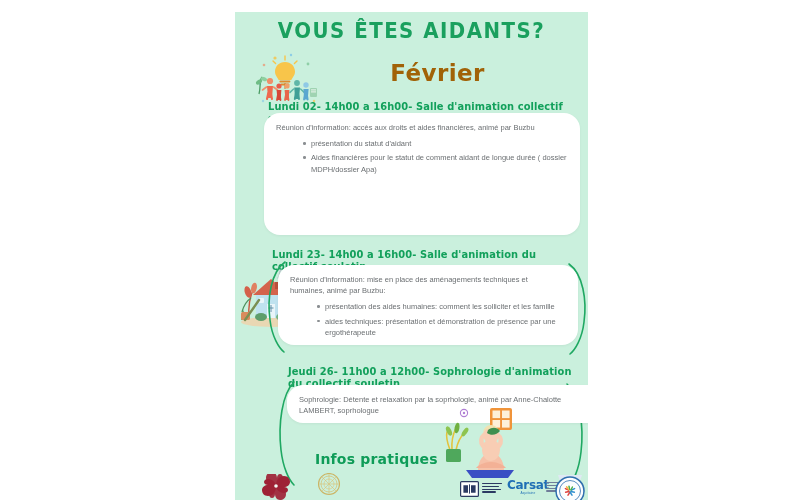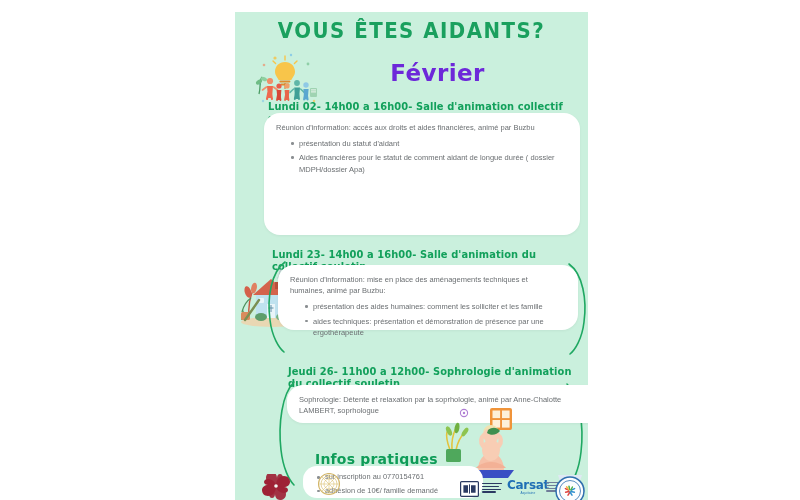--- a/index.html
+++ b/index.html
@@ -17,21 +17,21 @@
 
   
   .title{
     position:absolute;left:0;top:6px;width:353px;text-align:center;
     font-size:21.5px;font-weight:bold;letter-spacing:1.6px;
     color:#1aa05e;font-family:"DejaVu Sans",sans-serif;
     transform:scaleX(.92);transform-origin:center;
   }
   .month{
     position:absolute;left:0;top:48px;width:353px;text-align:center;
-    font-size:23px;font-weight:bold;color:#6d28d9;
+    font-size:23px;font-weight:bold;color:#a16207;
     font-family:"DejaVu Sans",sans-serif;letter-spacing:.4px;
     padding-left:52px;box-sizing:border-box;
   }
 
   
   .ill{position:absolute;}
   .ill svg{display:block;}
 
   
   .sec-head{
@@ -46,21 +46,21 @@
     position:absolute;background:#ffffff;border-radius:16px;
     box-shadow:0 1px 3px rgba(0,0,0,.05);
   }
   .card-body{
     padding:9px 11px 8px 12px;color:#6b6f72;
     font-size:7.5px;line-height:11.2px;
     font-family:"Liberation Sans",sans-serif;
   }
   .card-body p{margin:0 8px 5px 0;}
   .card-body ul{margin:0;padding:0 0 0 12px;list-style:none;}
-  .card-body li{margin:0 0 3px 4px;position:relative;padding-left:7px;}
+  .card-body li{margin:0 0 3px 16px;position:relative;padding-left:7px;}
   .card-body li:before{
     content:"";position:absolute;left:-1px;top:4px;width:2.6px;height:2.6px;
     border-radius:50%;background:#8b8f92;
   }
 
   
   .swoosh{position:absolute;pointer-events:none;}
 
   
   .infos-title{
@@ -211,21 +211,21 @@
       </svg>
     </div>
 
     <svg class="swoosh" style="left:28px;top:248px;" width="26" height="94">
       <path d="M22 2C8 12 4 38 7 60c2 17 9 28 14 32" stroke="#1fa862" stroke-width="1.6" fill="none" stroke-linecap="round"></path>
     </svg>
     <svg class="swoosh" style="left:330px;top:250px;" width="26" height="96">
       <path d="M4 2c14 10 18 36 15 58-2 17-9 28-14 32" stroke="#1fa862" stroke-width="1.6" fill="none" stroke-linecap="round"></path>
     </svg>
 
-    <div class="card" style="left:43px;top:253px;width:300px;height:65px;">
+    <div class="card" style="left:43px;top:253px;width:300px;height:80px;">
       <div class="card-body">
         <p>Réunion d'information: mise en place des aménagements techniques et humaines, animé par Buzbu:</p>
         <ul>
           <li>présentation des aides humaines: comment les solliciter et les famille</li>
           <li>aides techniques: présentation et démonstration de présence par une ergothérapeute</li>
         </ul>
       </div>
     </div>
 
     <div class="sec-head" style="left:53px;top:353px;width:300px;">Jeudi 26- 11h00 a 12h00- Sophrologie d'animation du collectif souletin</div>
@@ -276,26 +276,20 @@
 
         <path d="M43 42c-3-4-2-9 1-11" stroke="#f8cdb4" stroke-width="4.4" fill="none" stroke-linecap="round"></path>
         <path d="M59 42c3-4 2-9-1-11" stroke="#f8cdb4" stroke-width="4.4" fill="none" stroke-linecap="round"></path>
 
         <path d="M48 26c4-3 9-3 12 1-3 4-9 5-13 2z" fill="#3f8f4e"></path>
       </svg>
     </div>
 
     <div class="infos-title" style="left:80px;top:439px;">Infos pratiques</div>
 
-    <div class="infos-card" style="left:68px;top:454px;width:180px;height:32px;">
-      <ul>
-        <li>sur inscription au 0770154761</li>
-        <li>adhésion de 10€/ famille demandé</li>
-      </ul>
-    </div>
 
     <div class="logo" style="left:19px;top:462px;width:44px;">
       <svg width="44" height="28" viewBox="0 0 44 28">
         <g transform="translate(22,12)" fill="#9e2235">
           <path d="M0 0c0-6 3-10 8-10 4 0 6 3 6 6 0 3-3 5-6 5 2 0 4 1 4 3 0 2-2 3-4 3-5 0-8-4-8-7z"></path>
           <path d="M0 0c6 0 10 3 10 8 0 4-3 6-6 6-3 0-5-3-5-6 0 2-1 4-3 4-2 0-3-2-3-4 0-5 4-8 7-8z" opacity=".92"></path>
           <path d="M0 0c0 6-3 10-8 10-4 0-6-3-6-6 0-3 3-5 6-5-2 0-4-1-4-3 0-2 2-3 4-3 5 0 8 4 8 7z"></path>
           <path d="M0 0c-6 0-10-3-10-8 0-4 3-6 6-6 3 0 5 3 5 6 0-2 1-4 3-4 2 0 3 2 3 4 0 5-4 8-7 8z" opacity=".92"></path>
         </g>
         <circle cx="22" cy="12" r="1.8" fill="#f0f7f3"></circle>

